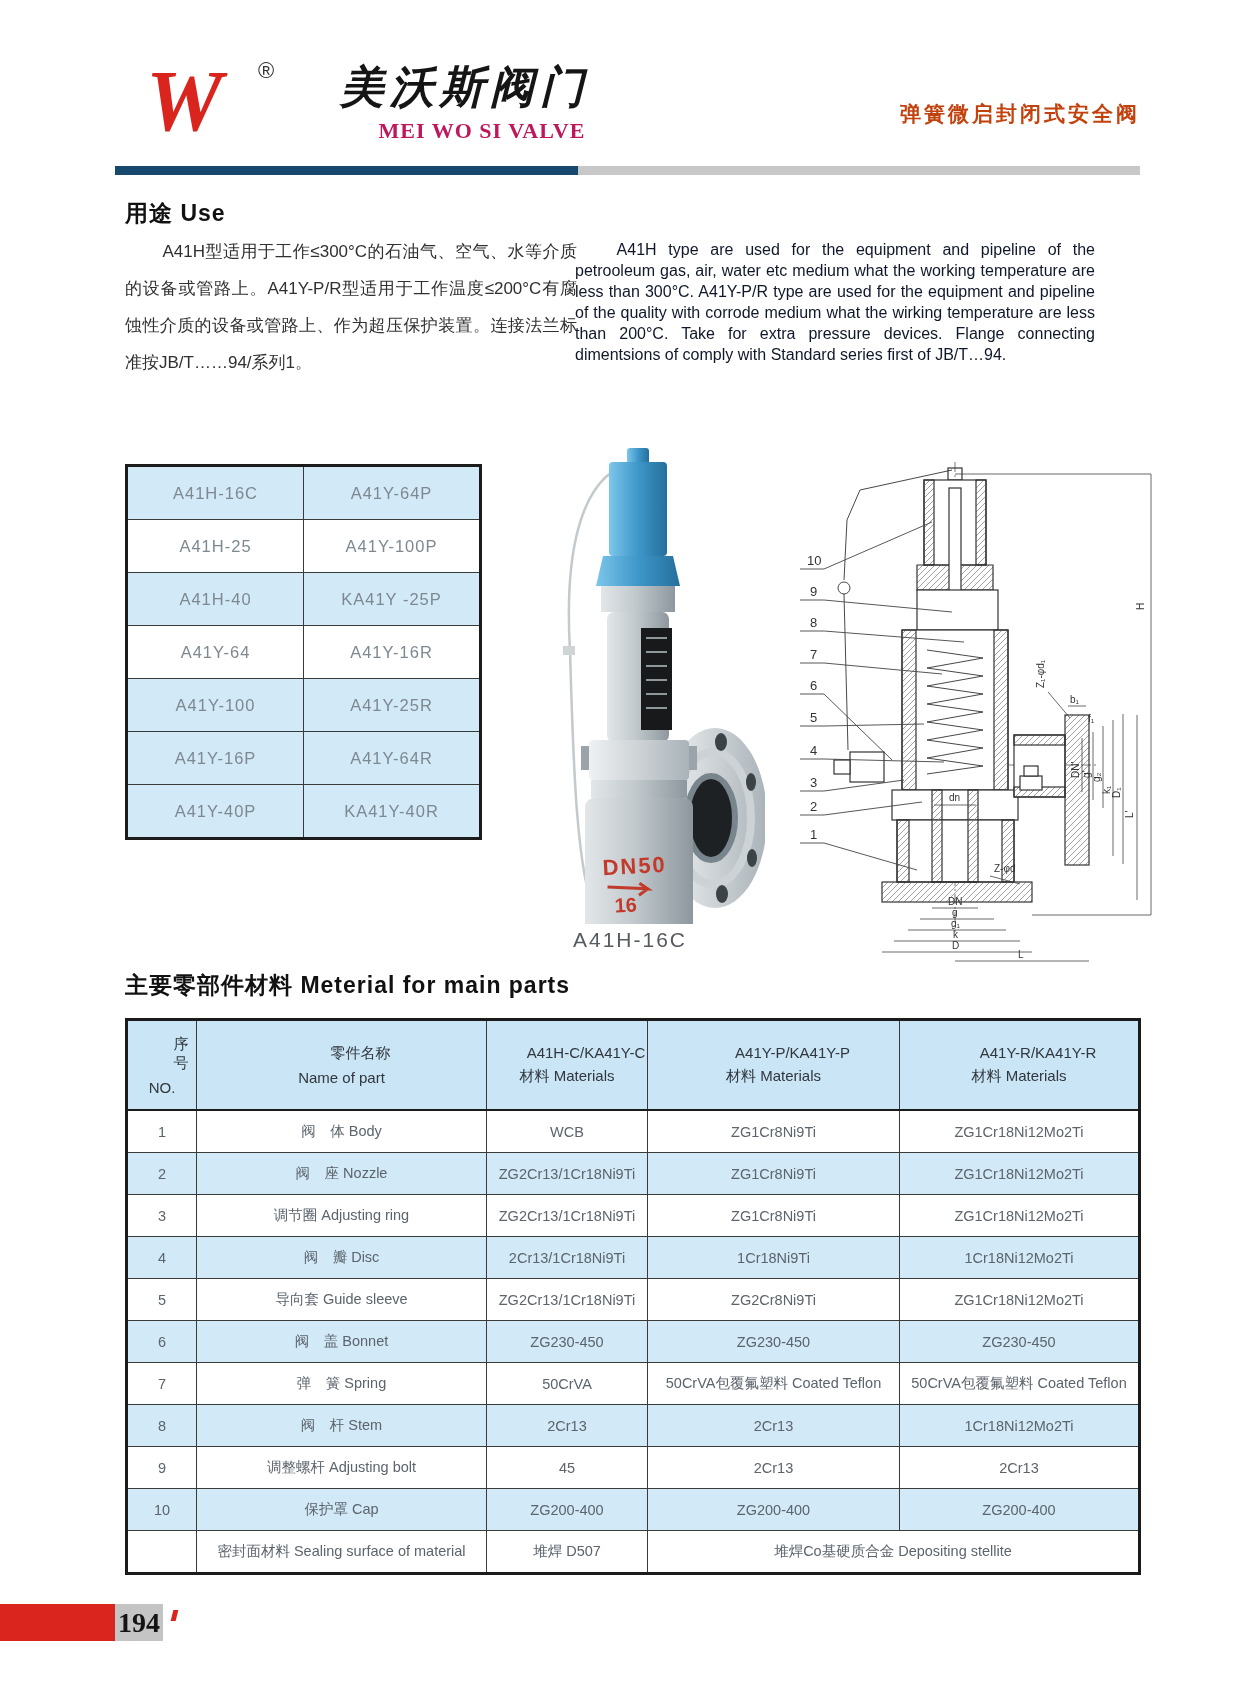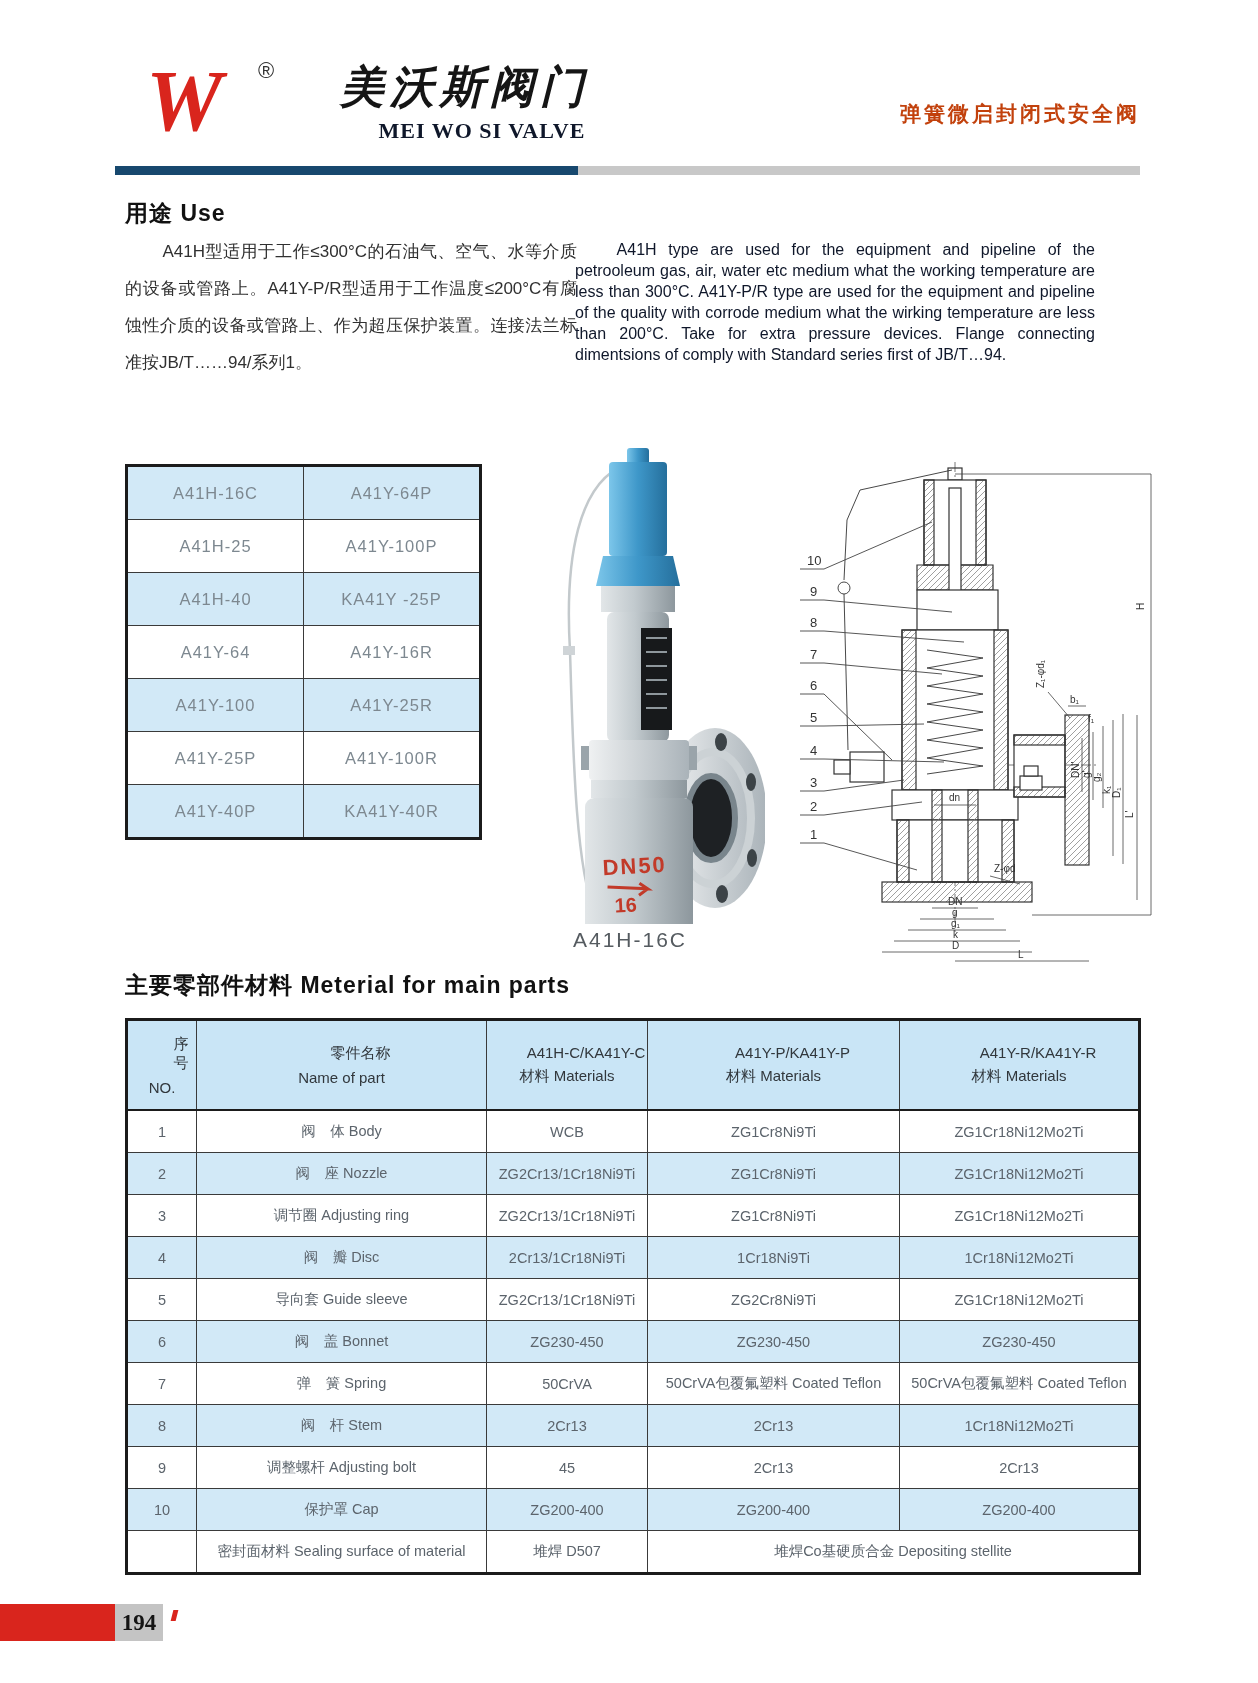--- a/index.html
+++ b/index.html
@@ -5,21 +5,21 @@
   html,body{margin:0;padding:0;background:#e9e9e9;}
   .page{position:relative;width:1258px;height:1683px;background:#ffffff;margin:0 auto;
         font-family:"Liberation Sans",sans-serif;color:#222;overflow:hidden;}
 
   
   .logo-wrap{position:absolute;left:140px;top:52px;width:150px;height:96px;}
   .brand-cn{position:absolute;left:300px;top:58px;width:360px;font-family:"DejaVu Serif",serif;
             font-weight:bold;font-style:italic;font-size:44px;letter-spacing:6px;color:#151515;white-space:nowrap;margin-left:40px;}
   .brand-en{position:absolute;left:302px;top:118px;width:360px;text-align:center;
             font-family:"Liberation Serif",serif;font-weight:bold;font-size:22px;
-            letter-spacing:1px;color:#0f172a;white-space:nowrap;}
+            letter-spacing:1px;color:#be185d;white-space:nowrap;}
   .title-cn{position:absolute;right:118px;top:100px;font-size:21px;font-weight:bold;color:#c2410c;
             letter-spacing:3px;white-space:nowrap;}
   .title-en{position:absolute;right:118px;top:128px;font-size:19px;font-weight:bold;color:#262626;white-space:nowrap;}
   .rule{position:absolute;top:166px;height:9px;}
   .rule.navy{left:115px;width:463px;background:#17486e;}
   .rule.gray{left:578px;width:562px;background:#c8c8c8;}
 
   
   .sec-head{position:absolute;font-size:23px;font-weight:bold;color:#111;letter-spacing:1px;white-space:nowrap;}
   #use-head{left:125px;top:198px;}
@@ -58,21 +58,21 @@
                       font-weight:normal;border-bottom:2.5px solid #1b1b1b;}
   .mat-table thead th .l1{display:block;margin-bottom:6px;padding-left:38px;}
   .mat-table tbody td{height:39px;font-size:14.5px;color:#5c646c;}
   .mat-table tr.blue td{background:#d2e9f7;}
   .mat-table tr.white td{background:#ffffff;}
 
   
   .footer-red{position:absolute;left:0;top:1604px;width:115px;height:37px;background:#d9251d;}
   .footer-gray{position:absolute;left:115px;top:1604px;width:48px;height:37px;background:#c4c4c4;
                display:flex;align-items:center;justify-content:center;
-               font-family:"Liberation Serif",serif;font-weight:bold;font-size:23px;color:#141414;}
+               font-family:"Liberation Serif",serif;font-weight:bold;font-size:28px;color:#141414;}
   .footer-tick{position:absolute;left:172px;top:1610px;width:5px;height:11px;background:#d9251d;
                transform:skewX(-14deg);}
 </style>
 </head>
 <body>
 
 <div class="page">
 
   <div class="logo-wrap">
     <svg width="150" height="96" viewBox="0 0 150 96">
@@ -105,23 +105,23 @@
           <td>KA41Y -25P</td>
         </tr>
       <tr class="white">
           <td>A41Y-64</td>
           <td>A41Y-16R</td>
         </tr>
       <tr class="blue">
           <td>A41Y-100</td>
           <td>A41Y-25R</td>
         </tr>
-      <tr class="white">
-          <td>A41Y-25P</td>
-          <td>A41Y-100R</td>
+      <tr class="blue">
+          <td>A41Y-16P</td>
+          <td>A41Y-64R</td>
         </tr>
       <tr class="blue">
           <td>A41Y-40P</td>
           <td>KA41Y-40R</td>
         </tr>
     </tbody>
   </table>
 
   <svg class="photo" viewBox="0 0 250 478">
     <defs>

